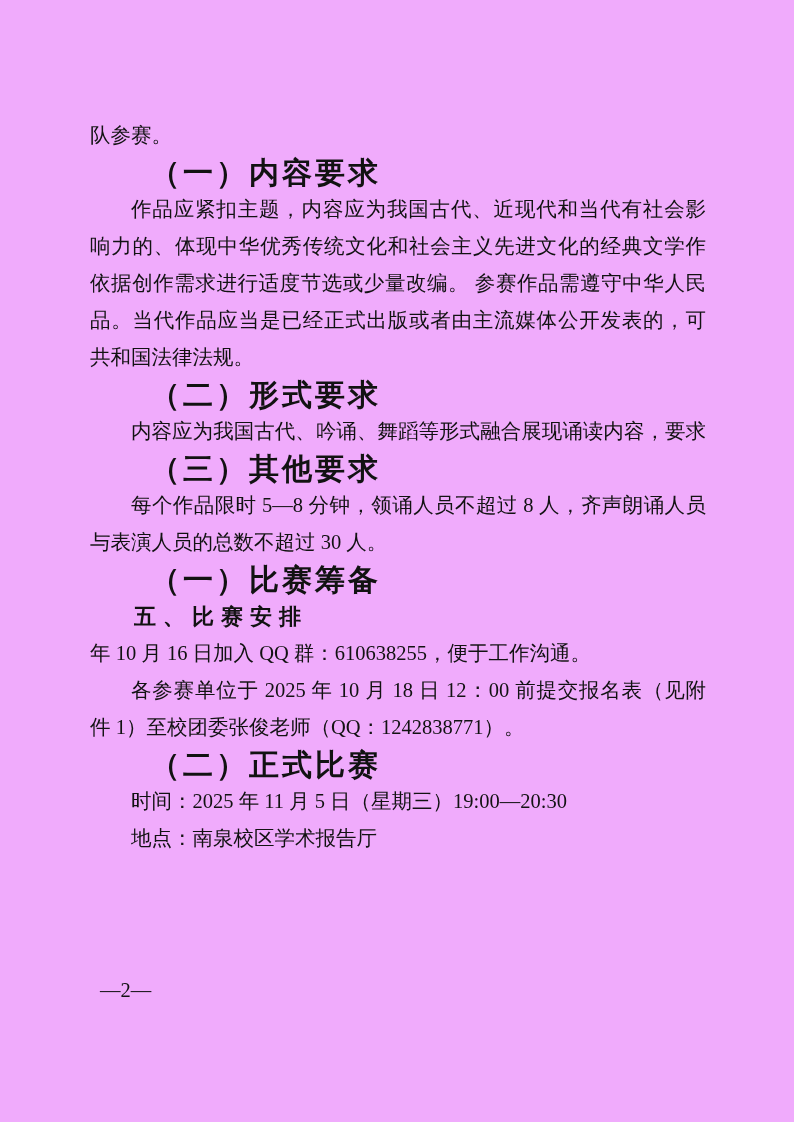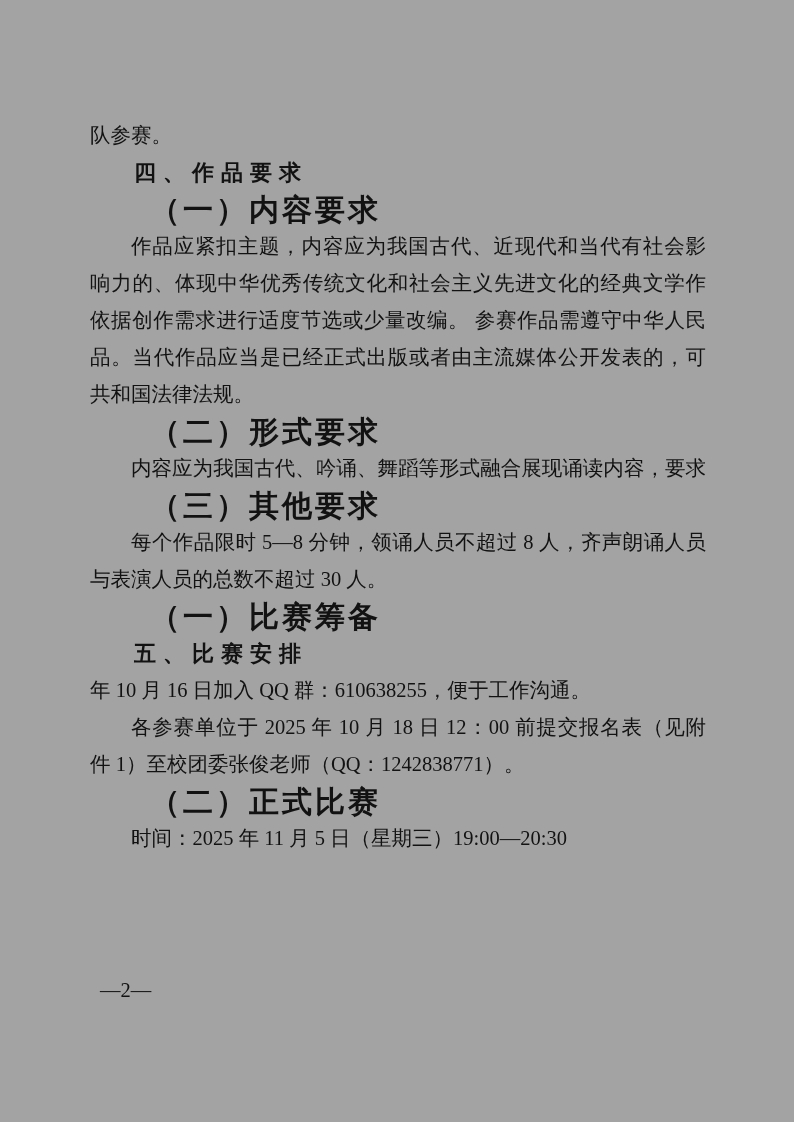--- a/index.html
+++ b/index.html
@@ -4,21 +4,21 @@
 <style>
   html, body {
     margin: 0;
     padding: 0;
     background: #ffffff;
   }
   .page {
     position: relative;
     width: 794px;
     height: 1122px;
-    background: #a3a3a3;
+    background: #f0abfc;
     overflow: hidden;
     font-family: "Liberation Serif", "DejaVu Serif", serif;
     color: #121212;
   }
   .content {
     position: absolute;
     left: 90px;
     top: 117px;
     width: 616px;
   }
@@ -56,34 +56,34 @@
     line-height: 37px;
     color: #121212;
   }
 </style>
 </head>
 <body>
 
 <div class="page">
   <div class="content" id="doc-body">
       <div class="line body">队参赛。</div>
-      <div class="line h1 indent">四、作品要求</div>
       <div class="line h2 indent">（一）内容要求</div>
       <div class="line body indent justify">作品应紧扣主题，内容应为我国古代、近现代和当代有社会影</div>
       <div class="line body justify">响力的、体现中华优秀传统文化和社会主义先进文化的经典文学作</div>
       <div class="line body justify">依据创作需求进行适度节选或少量改编。 参赛作品需遵守中华人民</div>
       <div class="line body justify">品。当代作品应当是已经正式出版或者由主流媒体公开发表的，可</div>
       <div class="line body">共和国法律法规。</div>
       <div class="line h2 indent">（二）形式要求</div>
       <div class="line body indent justify">内容应为我国古代、吟诵、舞蹈等形式融合展现诵读内容，要求</div>
       <div class="line h2 indent">（三）其他要求</div>
       <div class="line body indent justify">每个作品限时 5—8 分钟，领诵人员不超过 8 人，齐声朗诵人员</div>
       <div class="line body">与表演人员的总数不超过 30 人。</div>
       <div class="line h2 indent">（一）比赛筹备</div>
       <div class="line h1 indent">五、比赛安排</div>
       <div class="line body">年 10 月 16 日加入 QQ 群：610638255，便于工作沟通。</div>
       <div class="line body indent justify">各参赛单位于 2025 年 10 月 18 日 12：00 前提交报名表（见附</div>
       <div class="line body">件 1）至校团委张俊老师（QQ：1242838771）。</div>
       <div class="line h2 indent">（二）正式比赛</div>
       <div class="line body indent">时间：2025 年 11 月 5 日（星期三）19:00—20:30</div>
+      <div class="line body indent">地点：南泉校区学术报告厅</div>
     </div>
   <div class="footer">—2—</div>
 </div>
 
 </body></html>

